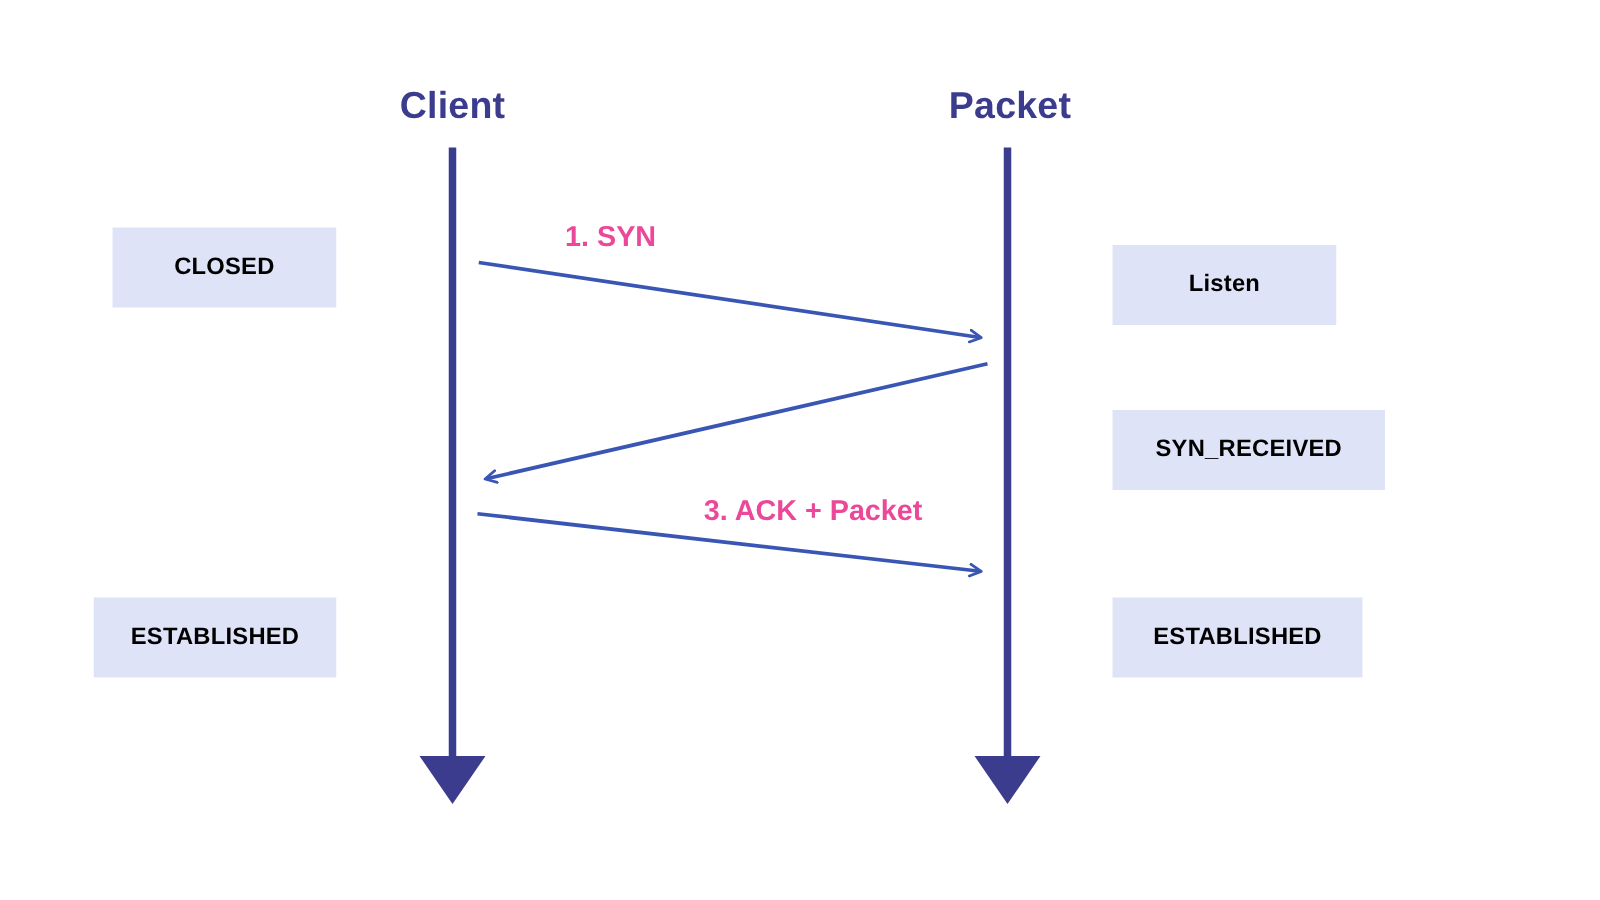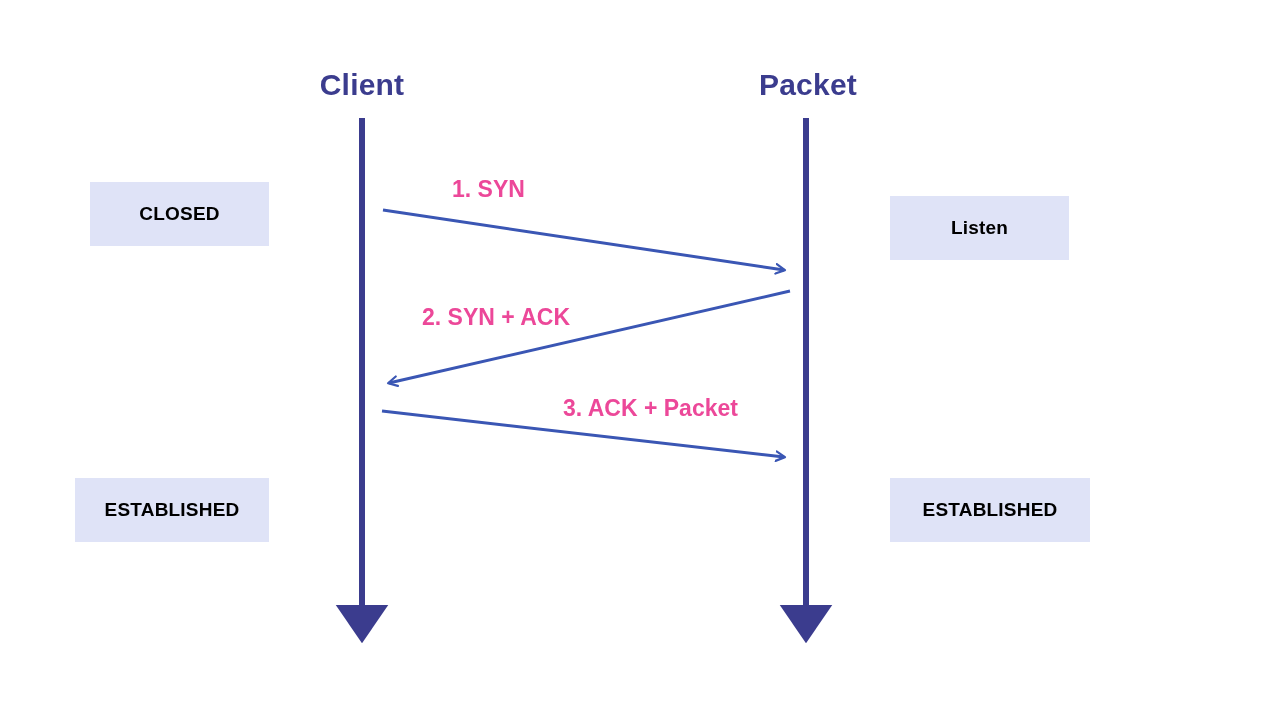--- a/index.html
+++ b/index.html
@@ -106,19 +106,19 @@
     <line x1="382" y1="411" x2="784" y2="457" stroke="#3A56B4" stroke-width="3" marker-end="url(#msg-head)"></line>
   </svg>
 
   <div class="participant-label client">Client</div>
   <div class="participant-label server">Packet</div>
 
   <div class="state-box client-closed">CLOSED</div>
   <div class="state-box client-established">ESTABLISHED</div>
 
   <div class="state-box server-listen">Listen</div>
+  <div class="state-box server-syn-recv">SYN_RECEIVED</div>
   <div class="state-box server-established">ESTABLISHED</div>
 
   <div class="message-label msg1">1. SYN</div>
-  <div class="message-label msg2">2. SYN + ACK</div>
   <div class="message-label msg3">3. ACK + Packet</div>
 
 </div>
 
 </body></html>

